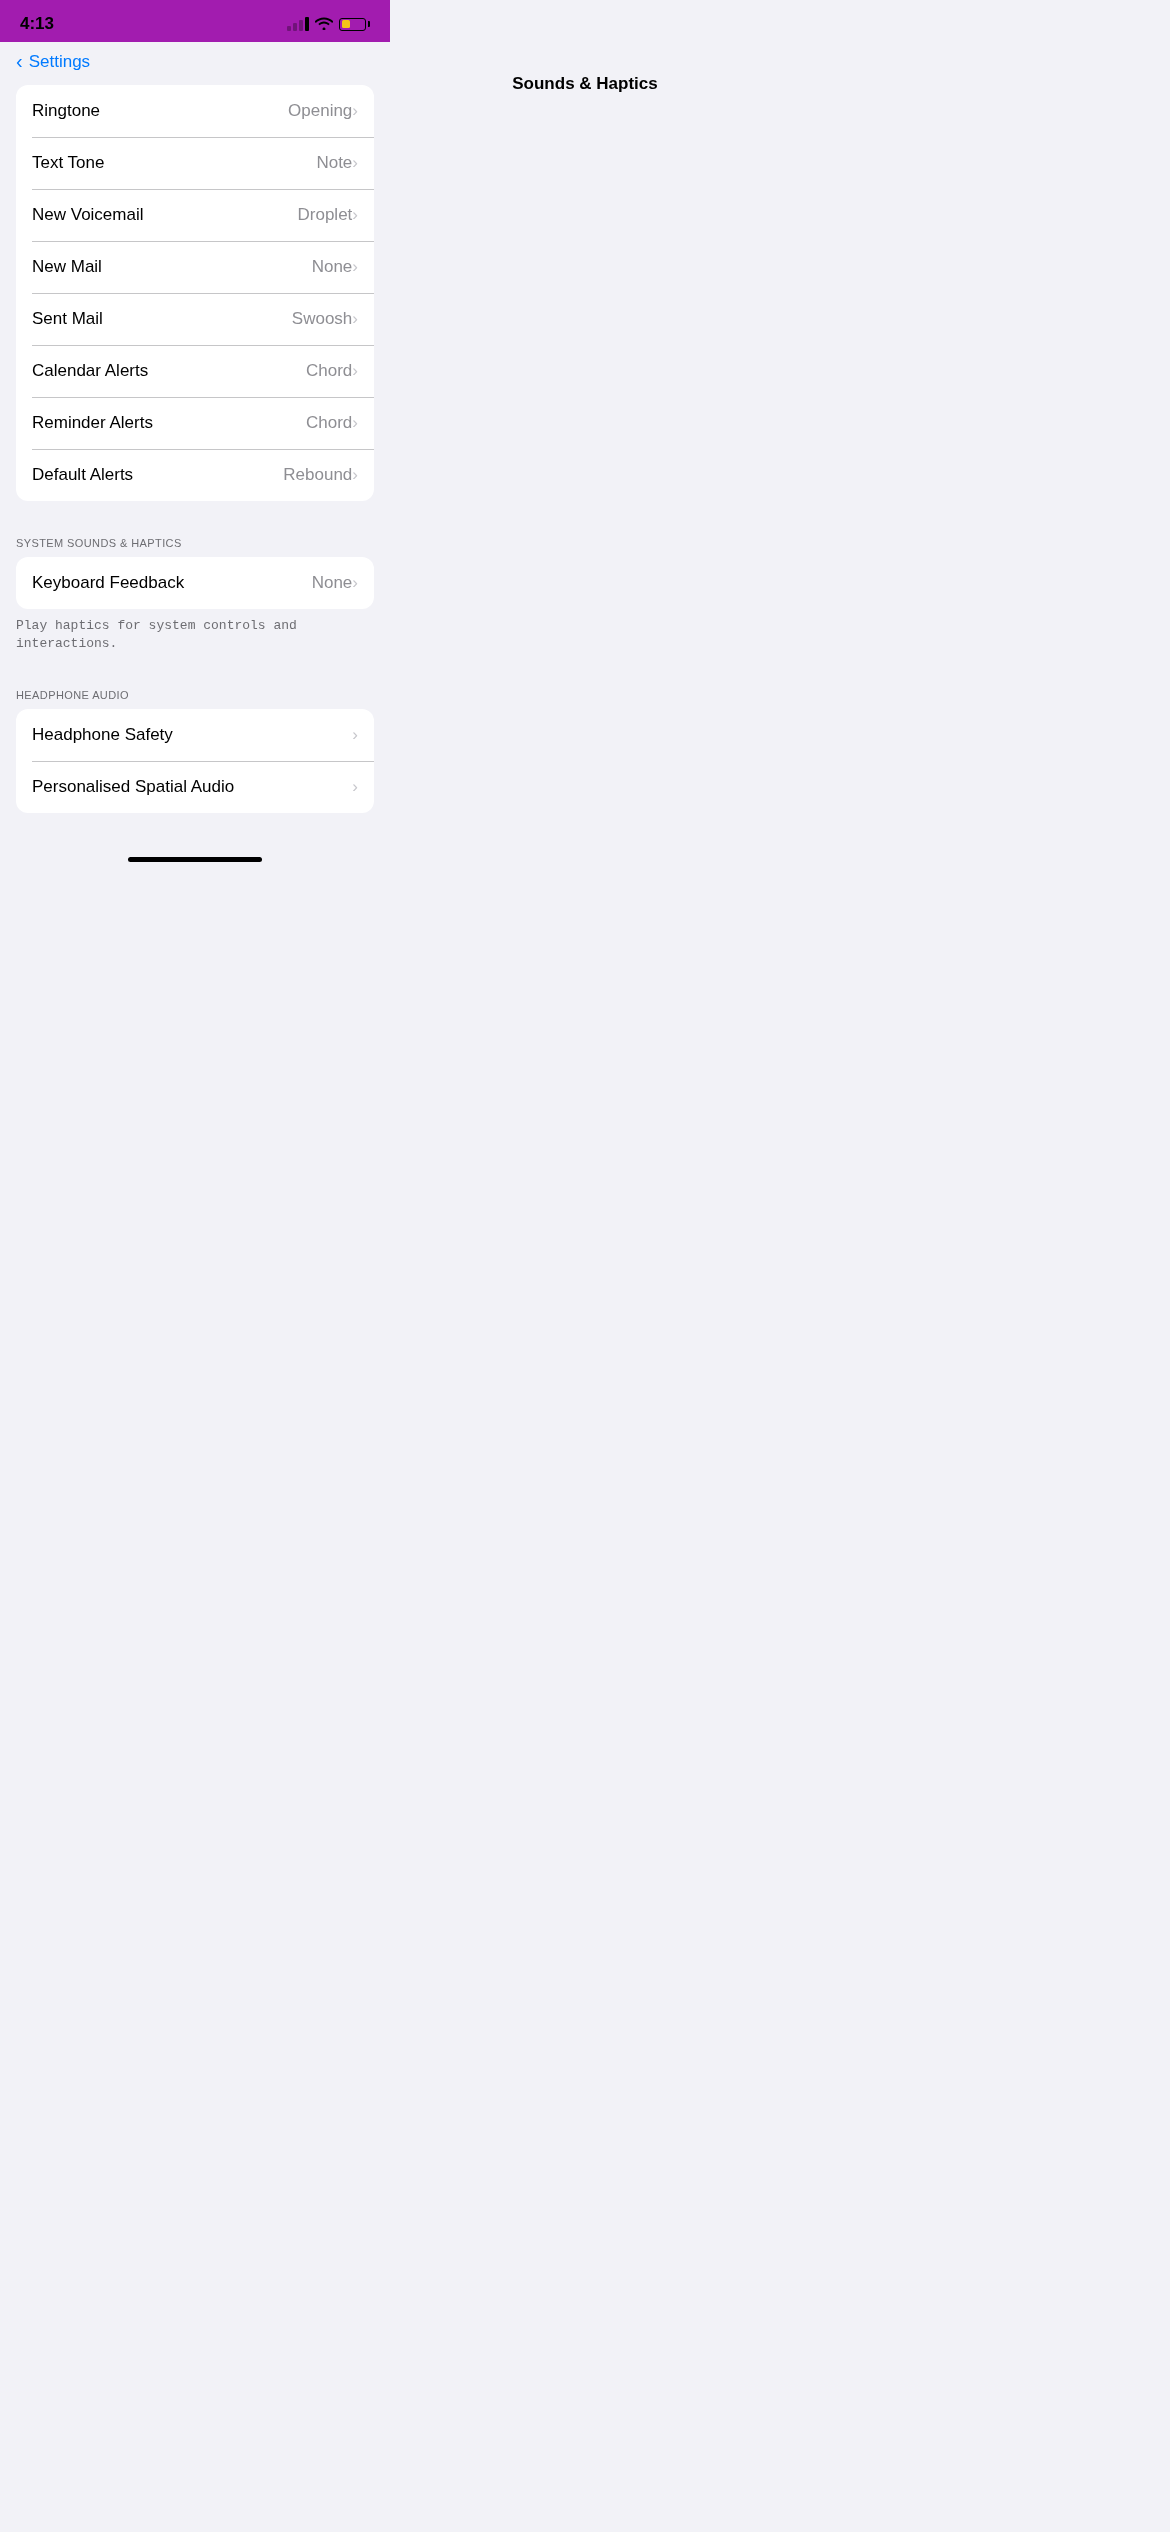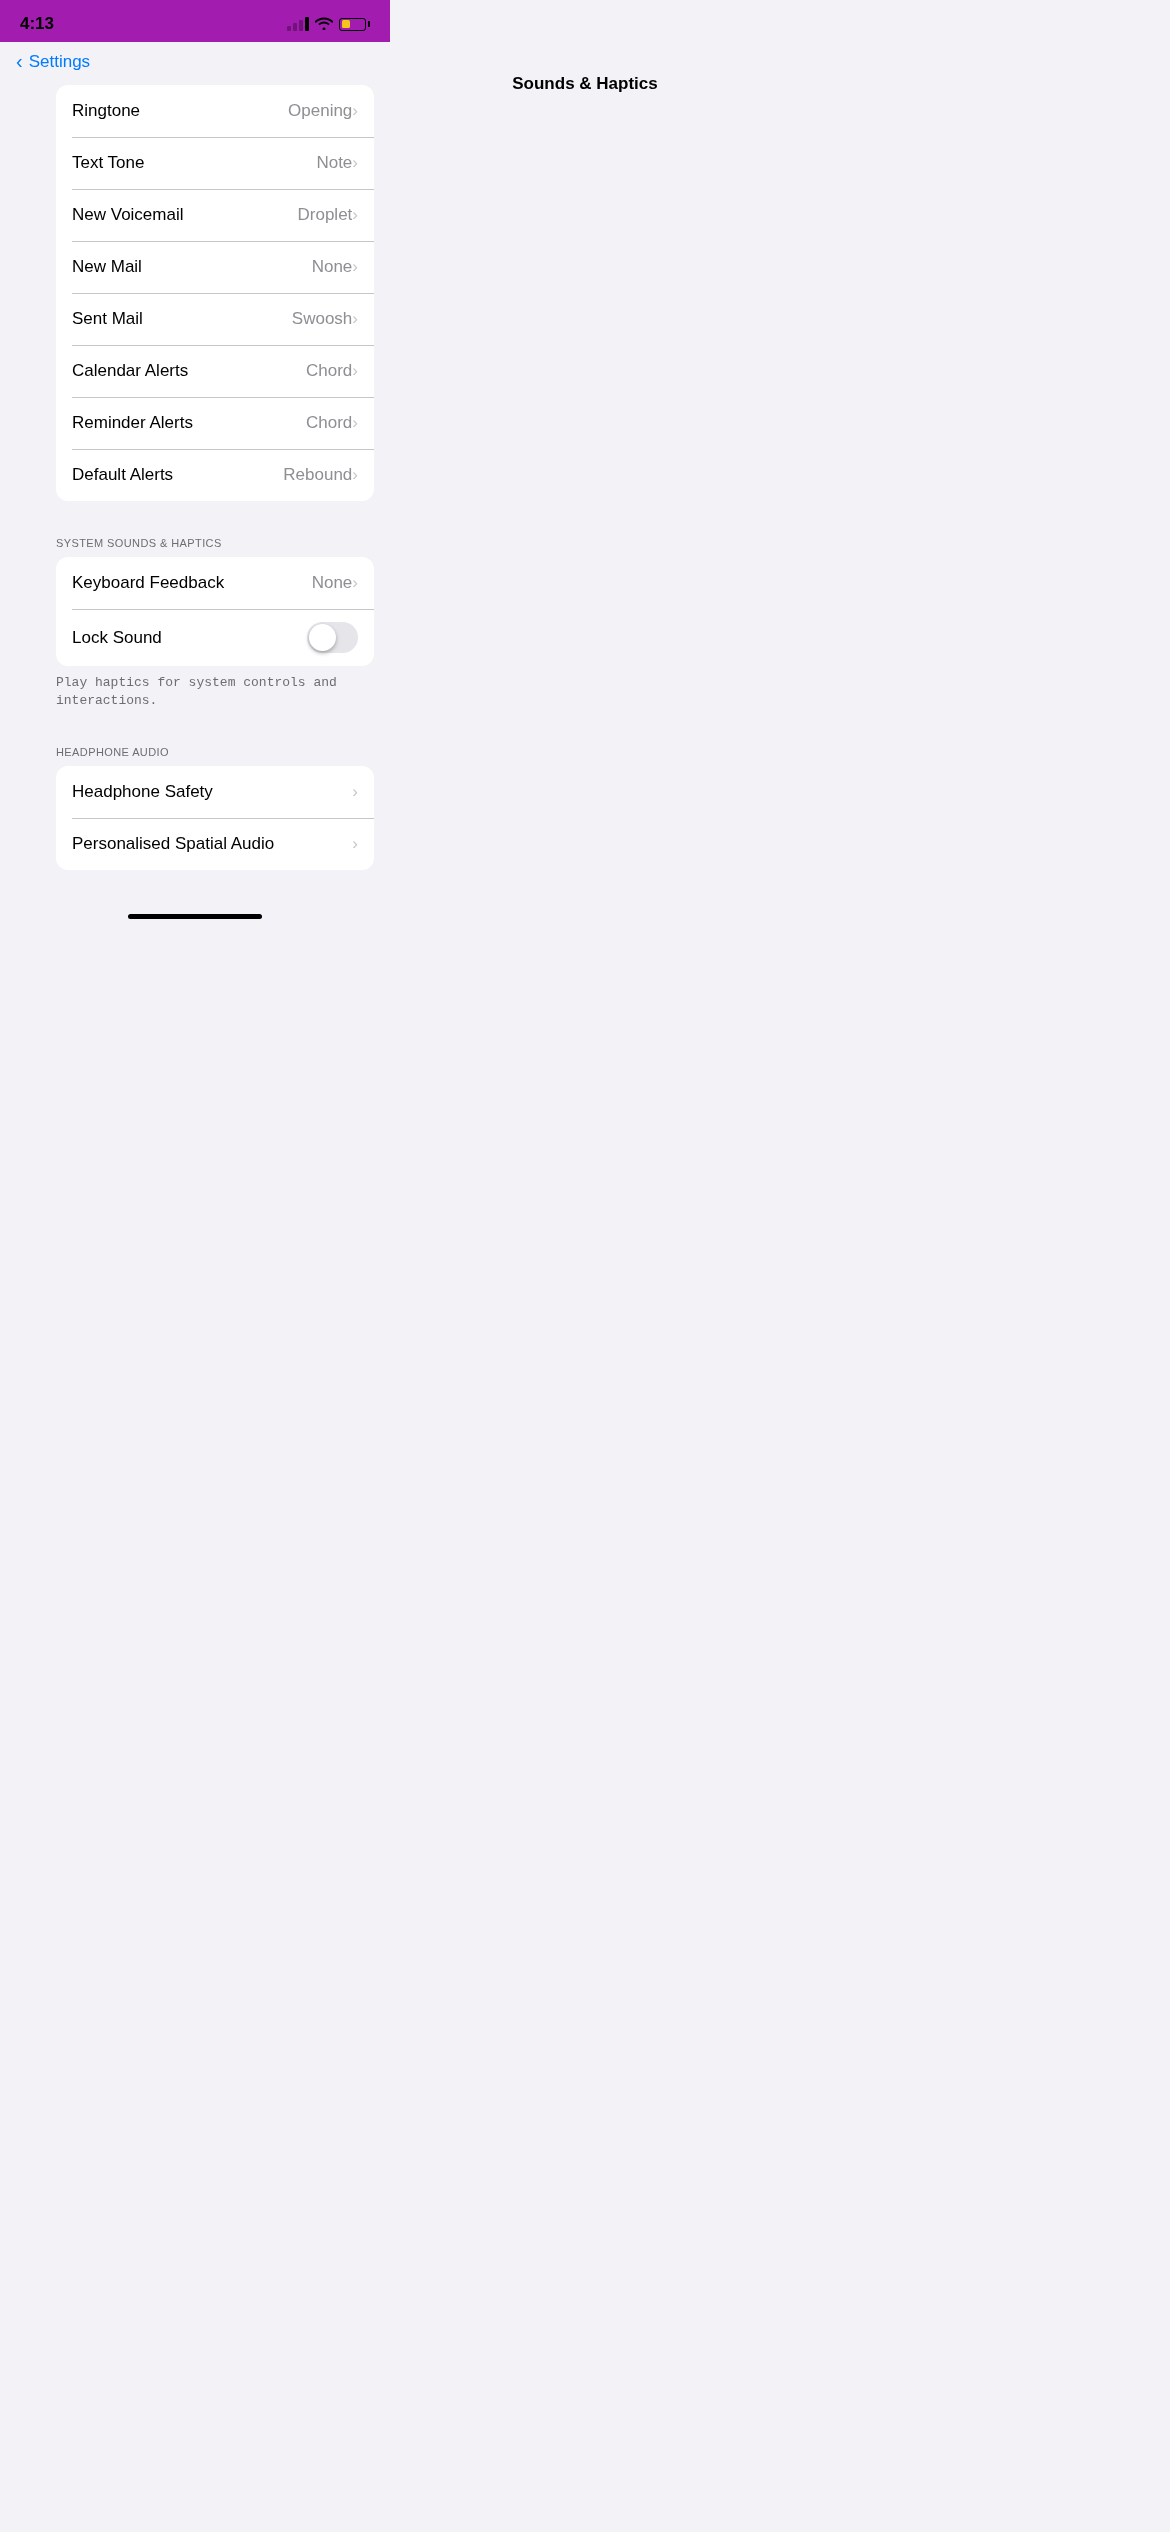--- a/index.html
+++ b/index.html
@@ -111,21 +111,20 @@
       color: #000;
       position: absolute;
       left: 50%;
       transform: translateX(-50%);
       margin-top: 45px;
     }
 
     
     .section {
       margin-bottom: 36px;
-      margin-left: 40px;
     }
 
     .section-label {
       font-size: 11px;
       font-weight: 400;
       color: #6d6d72;
       letter-spacing: 0.4px;
       text-transform: uppercase;
       padding: 0 16px 8px 16px;
     }
@@ -338,26 +337,20 @@
   <div class="card">
 
     <div class="row">
       <span class="row-label">Keyboard Feedback</span>
       <div class="row-right">
         <span class="row-value">None</span>
         <span class="row-chevron">›</span>
       </div>
     </div>
 
-    <div class="row">
-      <span class="row-label">Lock Sound</span>
-      <div class="toggle">
-        <div class="toggle-knob"></div>
-      </div>
-    </div>
 
 
   </div>
   <div class="section-footer">Play haptics for system controls and interactions.</div>
 </div>
 
 <div class="section">
   <div class="section-label">Headphone Audio</div>
   <div class="card">
 

